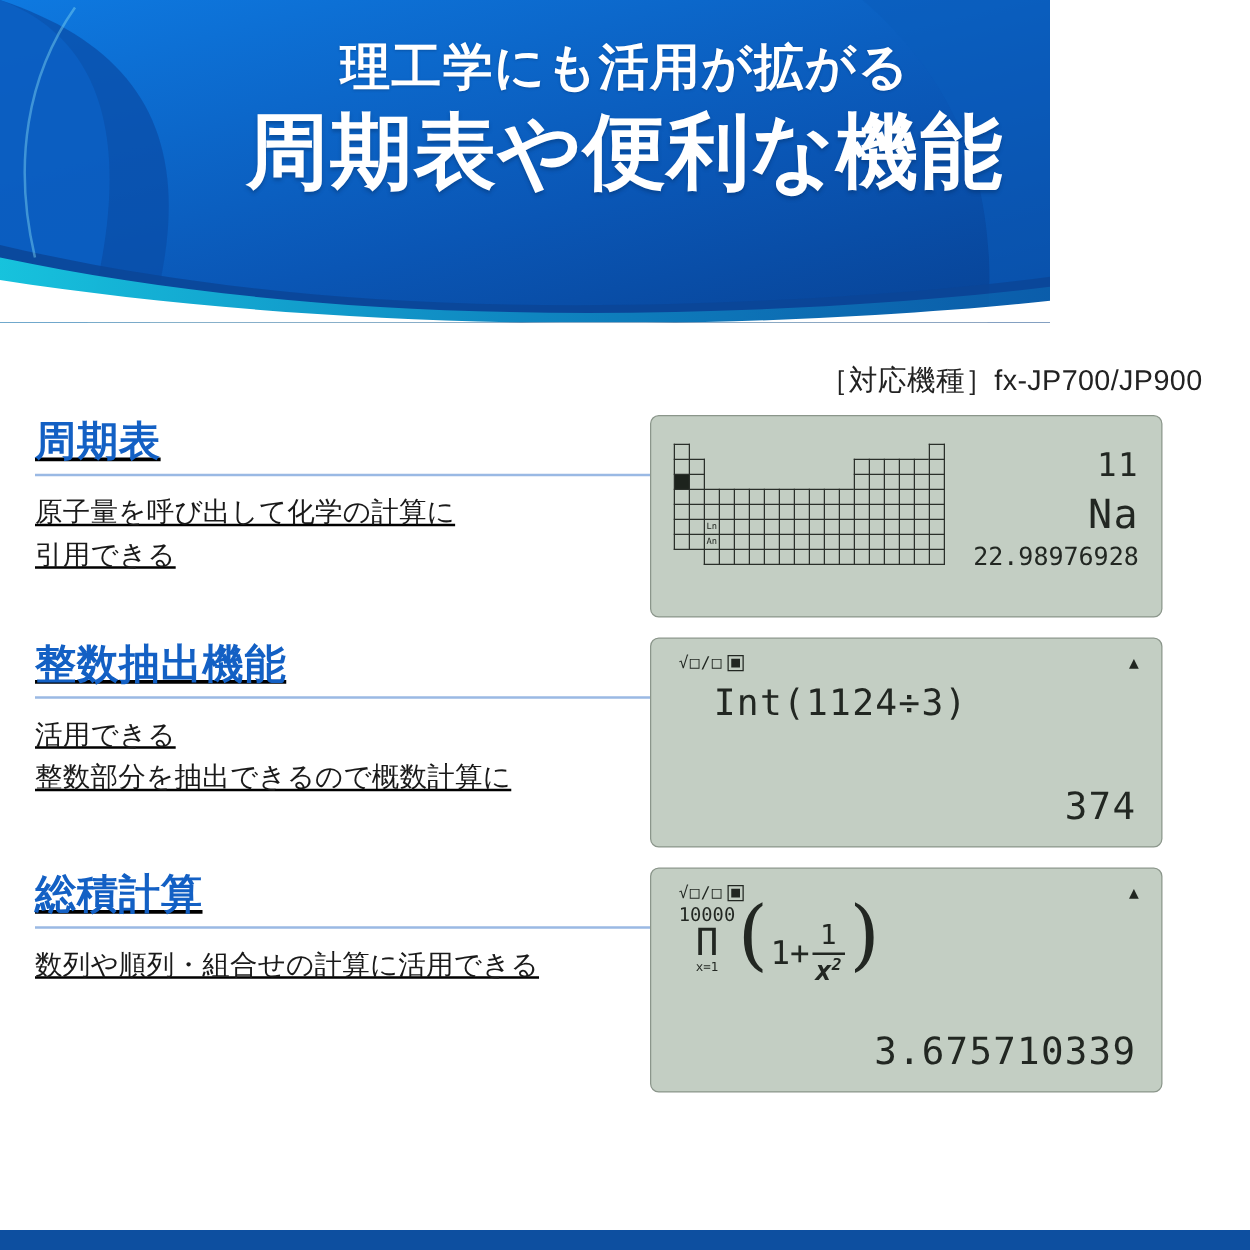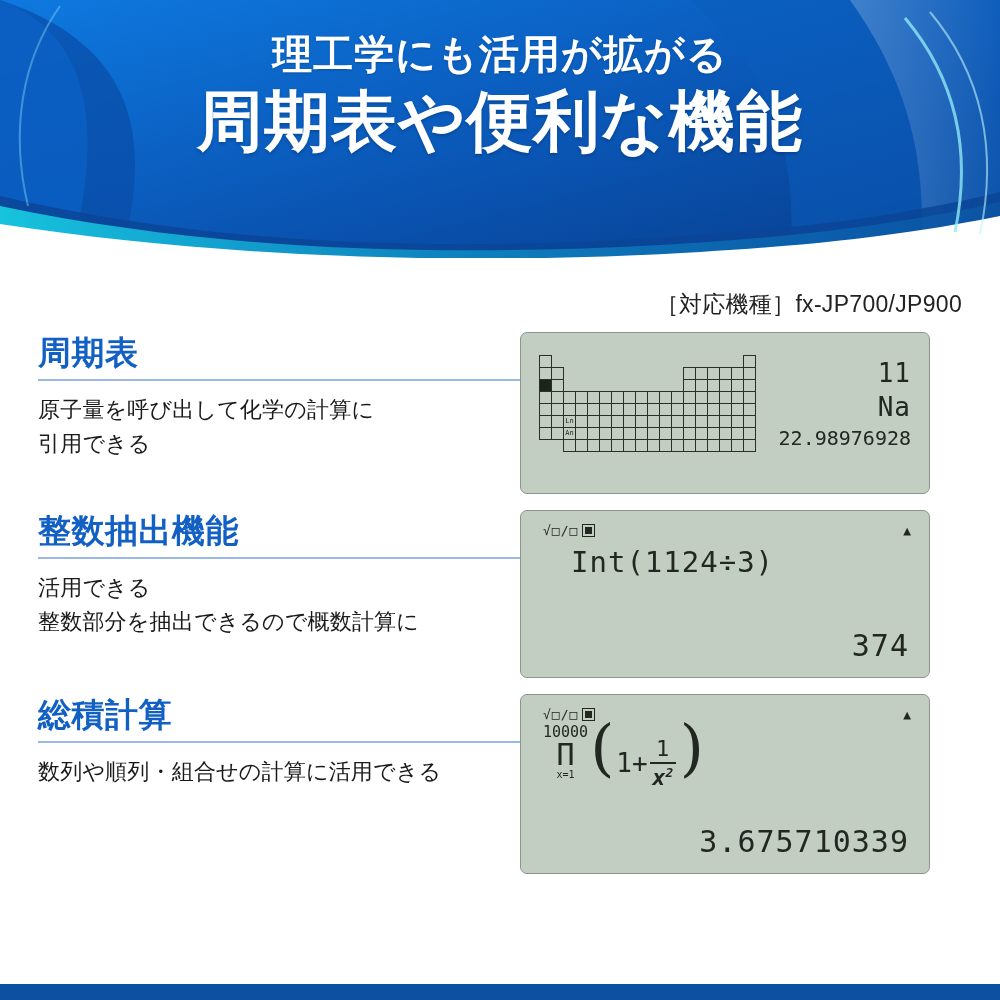--- a/index.html
+++ b/index.html
@@ -12,21 +12,21 @@
     background: #ffffff;
     font-family: "Liberation Sans", sans-serif;
     overflow: hidden;
     position: relative;
   }
 
   
   .banner {
     position: absolute;
     left: 0; top: 0;
-    width: 1000px;
+    width: 840px;
     height: 258px;
     overflow: hidden;
     background: #737373;
   }
   .banner-svg { position: absolute; left: 0; top: 0; }
   .banner-text {
     position: absolute;
     left: 0; top: 0;
     width: 1000px;
     height: 258px;
@@ -73,22 +73,23 @@
     width: 1000px;
   }
   .feature {
     position: relative;
     display: flex;
     align-items: flex-start;
     margin-bottom: 16px;
   }
   .feature-text {
     width: 520px;
-    padding-left: 38px;
+    padding-left: 28px;
     box-sizing: border-box;
+    text-decoration: underline;
   }
   .feature-title {
     color: #1360c4;
     font-size: 33px;
     font-weight: bold;
     line-height: 1.25;
     letter-spacing: 0.5px;
   }
   .feature-underline {
     height: 2px;
@@ -126,21 +127,21 @@
     top: 22px;
   }
   .element-info {
     position: absolute;
     right: 18px;
     top: 24px;
     text-align: right;
     line-height: 1.3;
   }
   .element-num { font-size: 26px; letter-spacing: 1px; }
-  .element-sym { font-size: 26px; letter-spacing: 1px; }
+  .element-sym { font-size: 32px; letter-spacing: 1px; }
   .element-mass { font-size: 20px; letter-spacing: 0px; }
 
   
   .status-row {
     position: absolute;
     left: 22px;
     top: 10px;
     right: 18px;
     height: 18px;
     display: flex;

